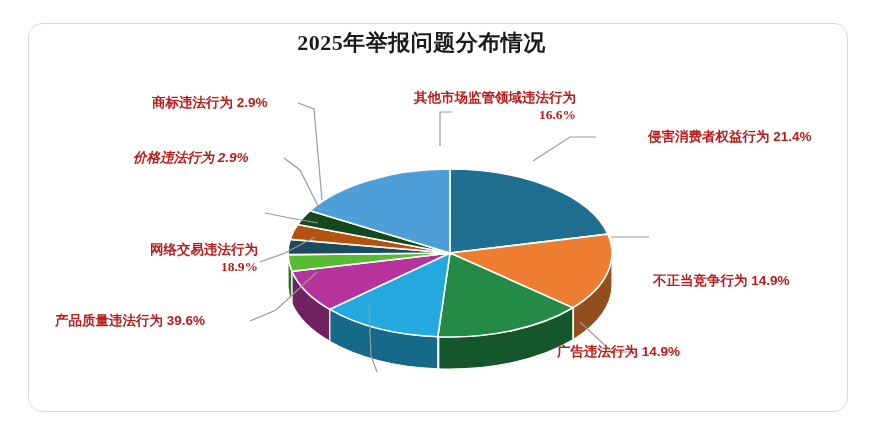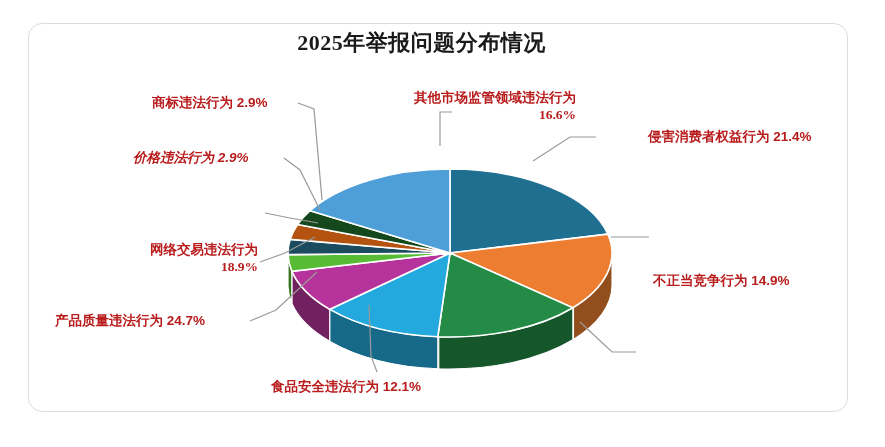--- a/index.html
+++ b/index.html
@@ -129,27 +129,27 @@
   </div>
 
   <div class="lbl" style="left:600px;top:137px;transform:translateY(-50%);margin-left:48px;">
     <span>侵害消费者权益行为 21.4%</span>
   </div>
 
   <div class="lbl" style="left:653px;top:237px;transform:translateY(-50%);margin-top:44px;">
     <span>不正当竞争行为 14.9%</span>
   </div>
 
-
-  <div class="lbl" style="left:271px;top:378px;">
-    <span>食品安全违法行为 12.1%</span>
+  <div class="lbl" style="left:557px;top:352px;transform:translateY(-50%);">
+    <span>广告违法行为 14.9%</span>
   </div>
 
+
   <div class="lbl" style="left:55px;top:321px;transform:translateY(-50%);">
-    <span>产品质量违法行为 24.7%</span>
+    <span>产品质量违法行为 39.6%</span>
   </div>
 
 
   <div class="lbl two" style="left:98px;top:199px;width:160px;margin-top:42px;">
     <span>网络交易违法行为</span><br>
     <span class="pct">18.9%</span>
   </div>
 
   <div class="lbl" style="left:133px;top:158px;transform:translateY(-50%);font-style:italic;">
     <span>价格违法行为 2.9%</span>

